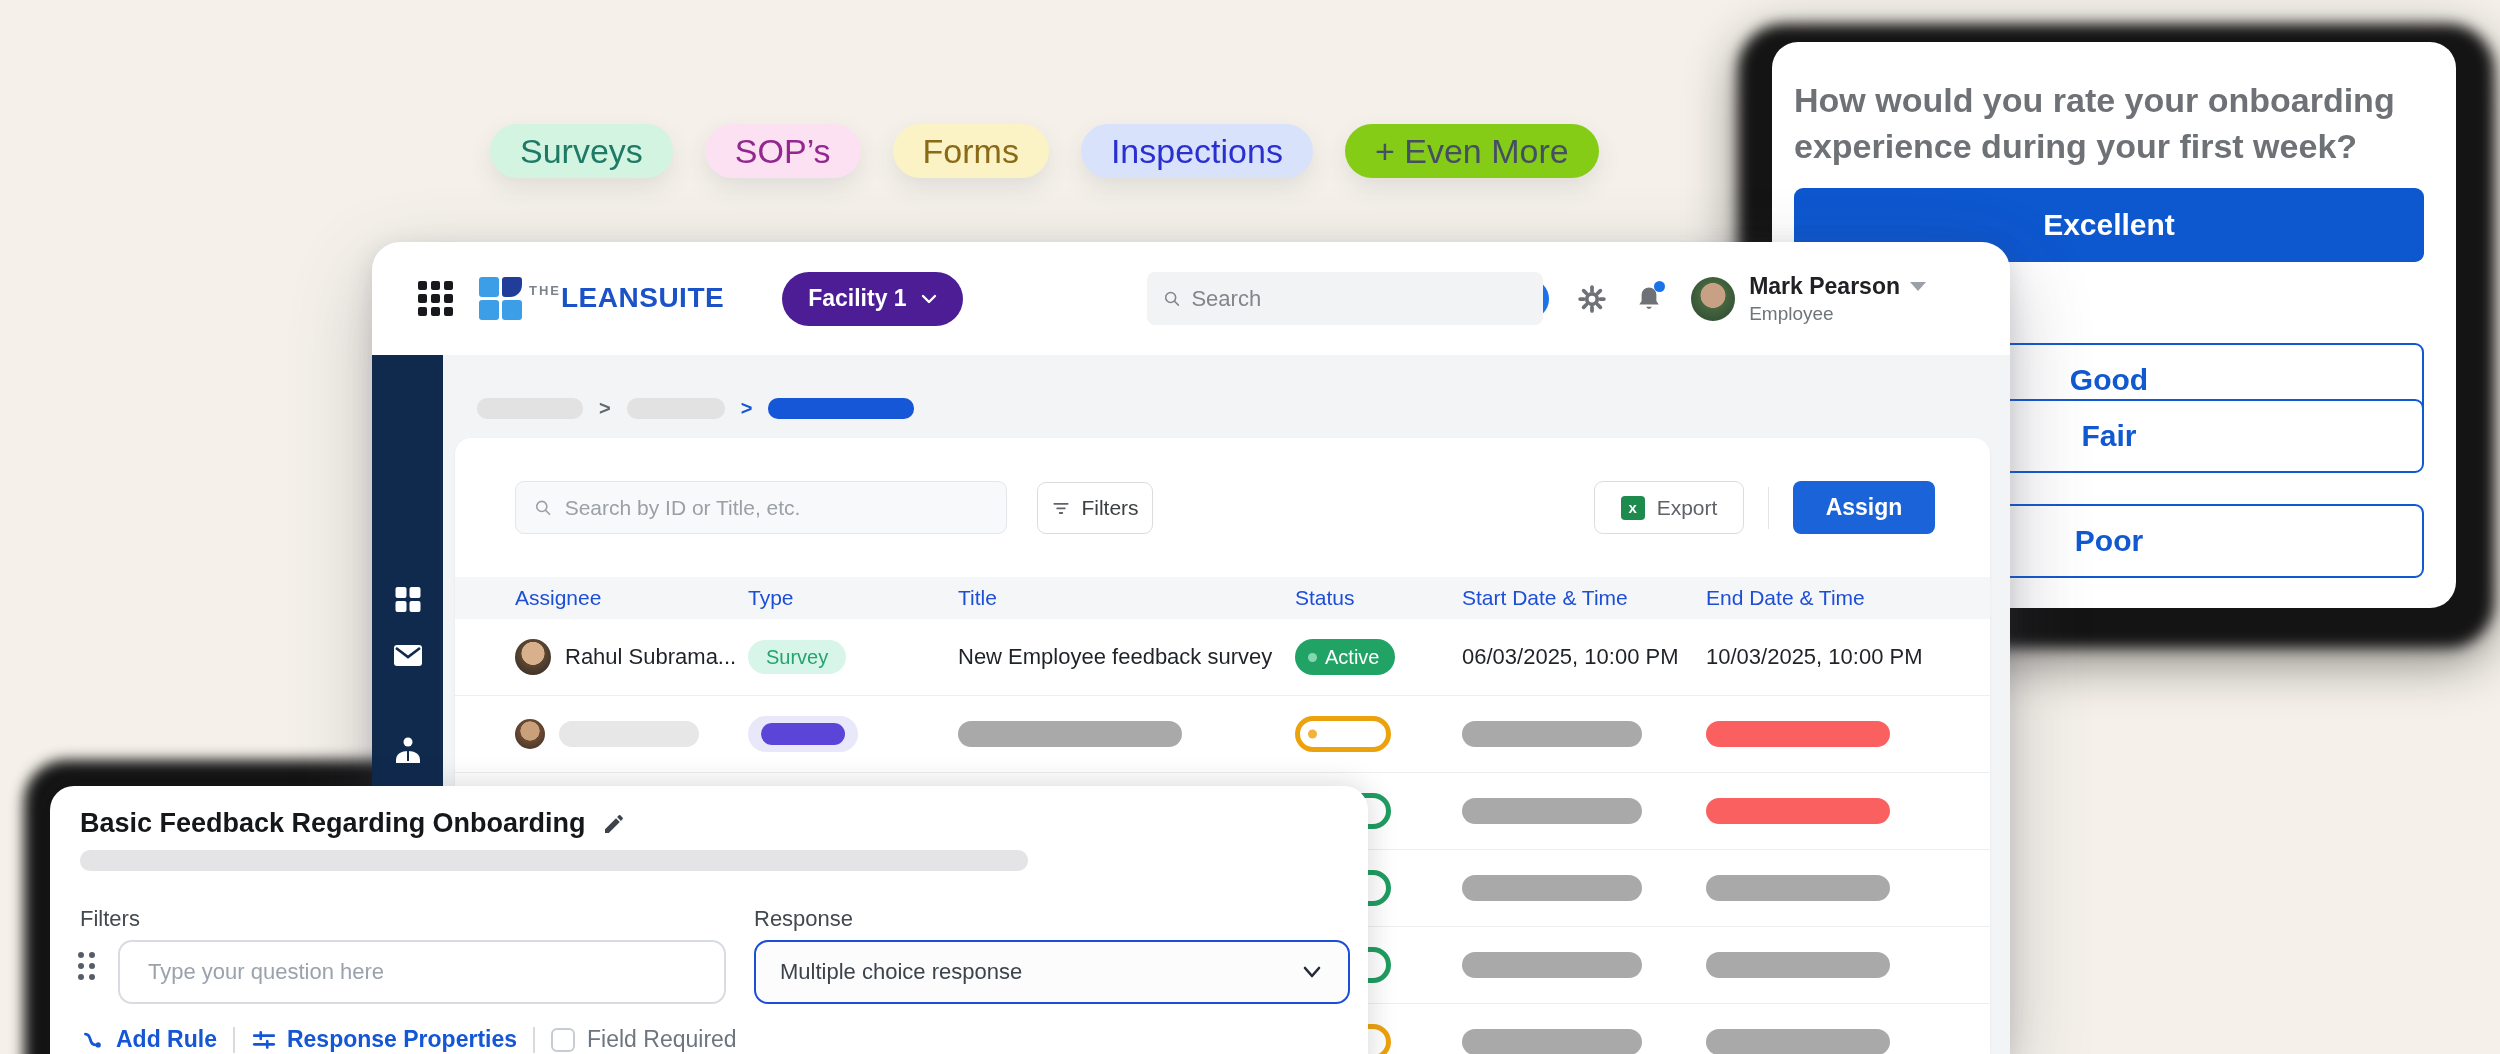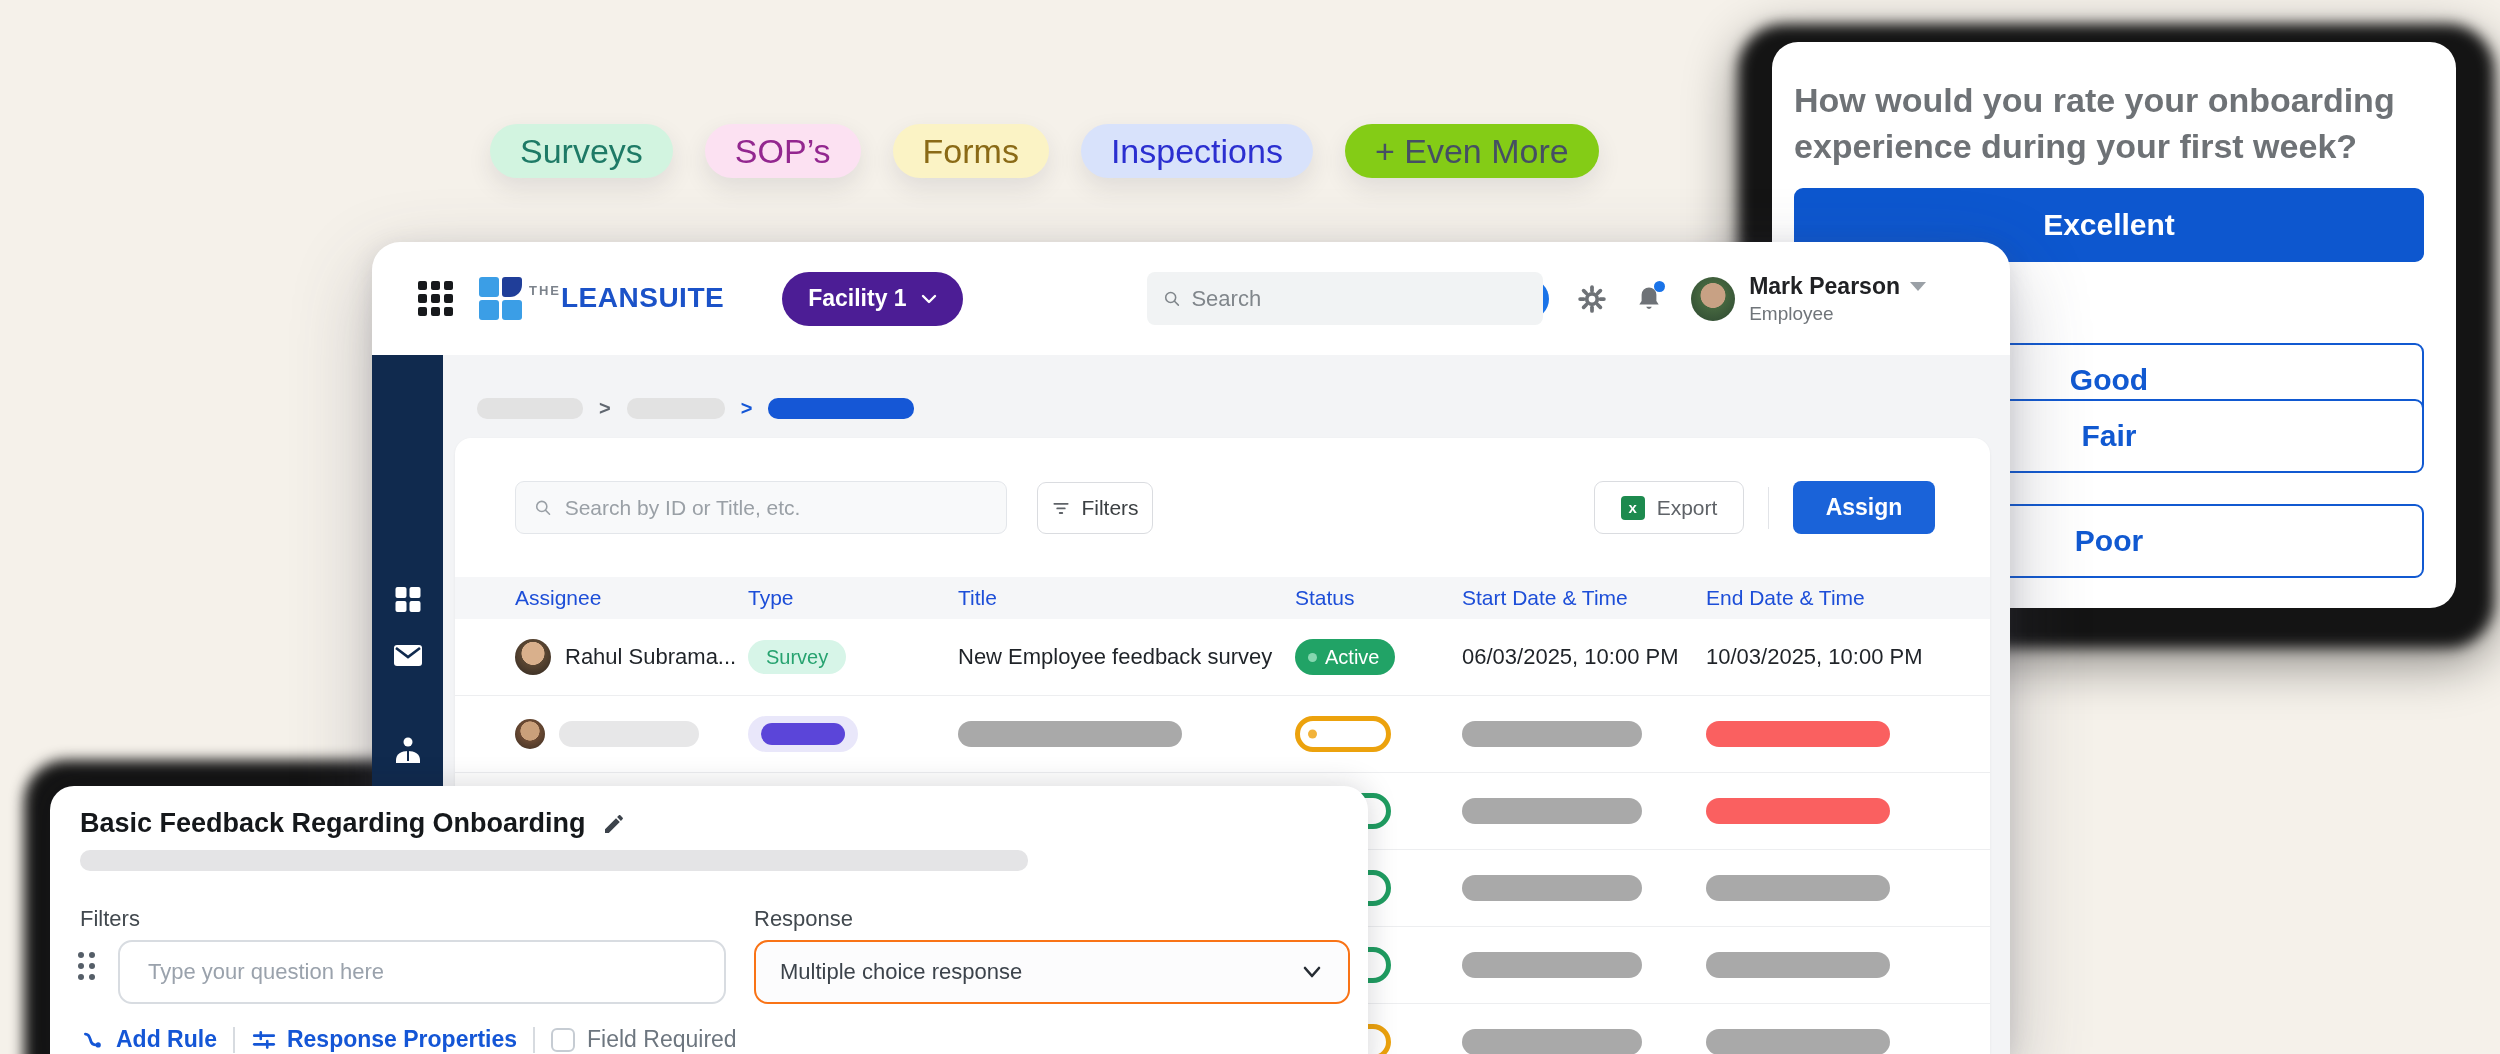--- a/index.html
+++ b/index.html
@@ -181,21 +181,21 @@
   .drag-handle { position:absolute; left:28px; top:166px; display:grid; grid-template-columns:6px 6px; grid-template-rows:6px 6px 6px; gap:5px; cursor:grab; }
   .drag-handle i { background:#555e68; border-radius:50%; }
   .b-input {
     position:absolute; left:68px; top:154px; width:608px; height:64px;
     border:2px solid #d8dce1; border-radius:14px; background:#fff; padding:0 28px;
     font-size:22px; font-family:inherit; color:#3c434b; outline:none;
   }
   .b-input::placeholder { color:#9aa2ac; }
   .b-select {
     position:absolute; left:704px; top:154px; width:596px; height:64px;
-    border:2px solid #f97316; border-radius:14px; background:#fcfcfd;
+    border:2px solid #1d4ed8; border-radius:14px; background:#fcfcfd;
     display:flex; align-items:center; padding:0 24px; font-size:22px; color:#3c434b; cursor:pointer;
   }
   .b-select .chev { margin-left:auto; display:flex; }
   .b-bottom { position:absolute; left:30px; top:240px; display:flex; align-items:center; gap:16px; }
   .b-link { display:flex; align-items:center; gap:10px; font-size:23px; font-weight:bold; color:#1456d6; cursor:pointer; }
   .b-div { width:2px; height:26px; background:#d7dbe0; }
   .checkbox { width:24px; height:24px; border:2px solid #c6ccd3; border-radius:6px; background:#fff; cursor:pointer; }
   .b-check-label { font-size:23px; color:#6d767f; }
   .check-group { display:flex; align-items:center; gap:12px; }
 </style>

